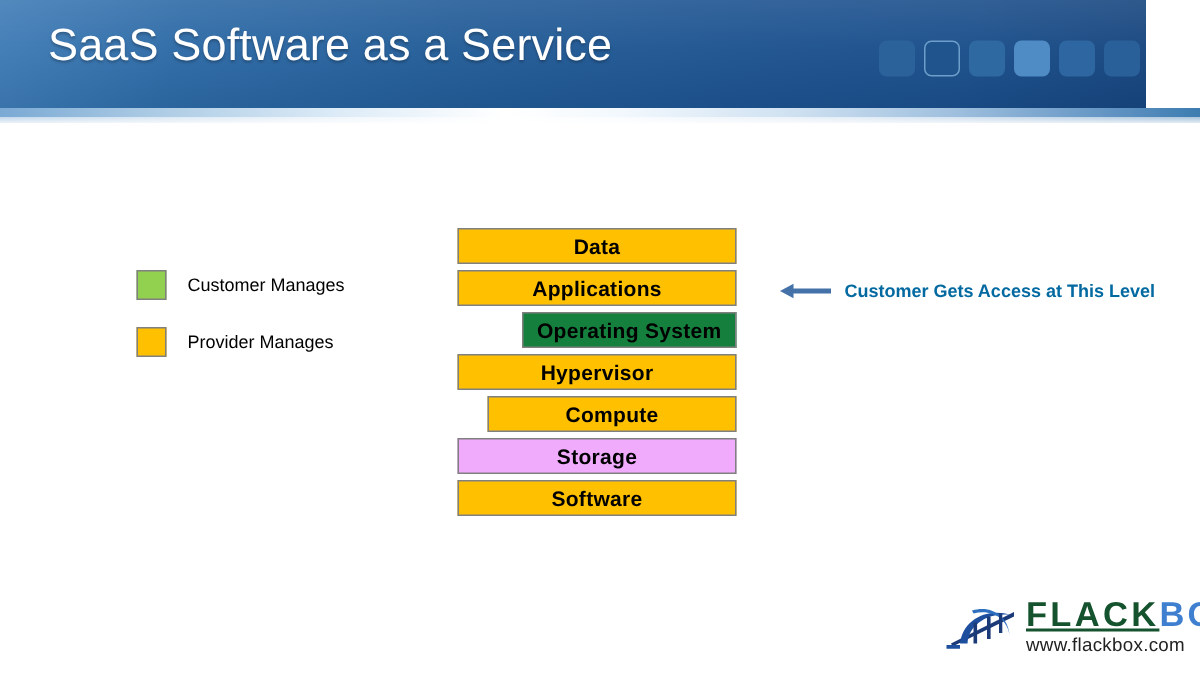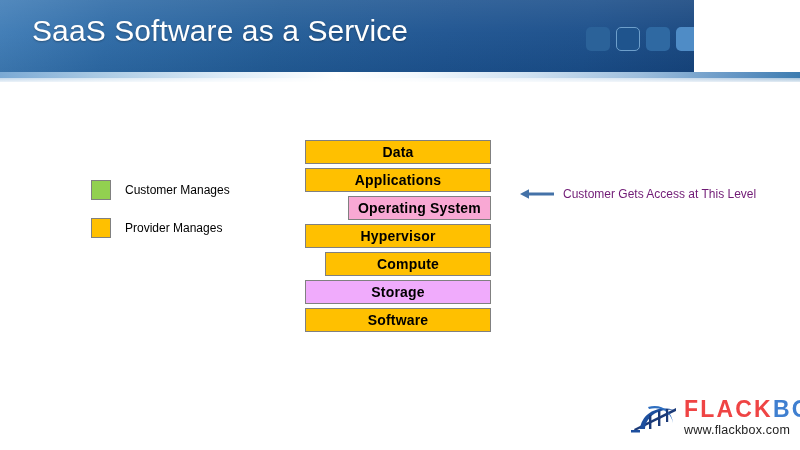--- a/index.html
+++ b/index.html
@@ -19,21 +19,21 @@
     position: absolute;
     inset: 0;
     background: #ffffff;
   }
 
   
   .header {
     position: absolute;
     left: 0;
     top: 0;
-    width: 694px;
+    width: 764px;
     height: 72px;
     background: linear-gradient(100deg,
         #3d7ab5 0%,
         #2f6ca8 14%,
         #215b96 38%,
         #1d5390 62%,
         #1b4e8a 82%,
         #174madd 100%);
     background: linear-gradient(100deg,
         #3f7cb6 0%,
@@ -130,21 +130,21 @@
     font-size: 12px;
     font-weight: normal;
     color: #000000;
     white-space: nowrap;
   }
 
   
   .stack {
     position: absolute;
     left: 305px;
-    top: 140px;
+    top: 152px;
     width: 186px;
   }
   .stack-box {
     height: 24px;
     box-sizing: border-box;
     border: 1px solid #808080;
     display: flex;
     align-items: center;
     justify-content: center;
     font-size: 14px;
@@ -165,22 +165,22 @@
   }
   .arrow-left {
     width: 34px;
     height: 12px;
     flex: 0 0 auto;
     display: block;
   }
   .annotation-text {
     margin-left: 9px;
     font-size: 12px;
-    font-weight: normal;
-    color: #701a75;
+    font-weight: bold;
+    color: #0369a1;
     white-space: nowrap;
   }
 
   
   .logo {
     position: absolute;
     left: 628px;
     top: 398px;
     display: flex;
     align-items: center;
@@ -194,21 +194,21 @@
   .logo-text {
     margin-left: 2px;
     line-height: 1;
   }
   .logo-word {
     font-size: 23px;
     font-weight: bold;
     letter-spacing: 2.2px;
     white-space: nowrap;
   }
-  .logo-flack { color: #ef4444; }
+  .logo-flack { color: #14532d; text-decoration: underline; }
   .logo-box   { color: #3f7fd0; }
   .logo-url {
     margin-top: 3px;
     font-size: 12.5px;
     color: #222222;
     letter-spacing: 0.2px;
     white-space: nowrap;
   }
 </style>
 </head>
@@ -239,21 +239,21 @@
     </div>
     <div class="legend-row">
       <div class="legend-swatch" style="background:#FFC000;"></div>
       <div class="legend-label">Provider Manages</div>
     </div>
   </div>
 
   <div class="stack">
     <div class="stack-box" style="background:#FFC000;">Data</div>
     <div class="stack-box" style="background:#FFC000;">Applications</div>
-    <div class="stack-box" style="background:#f9a8d4;margin-left:43px;">Operating System</div>
+    <div class="stack-box" style="background:#15803d;margin-left:43px;">Operating System</div>
     <div class="stack-box" style="background:#FFC000;">Hypervisor</div>
     <div class="stack-box" style="background:#FFC000;margin-left:20px;">Compute</div>
     <div class="stack-box" style="background:#f0abfc;">Storage</div>
     <div class="stack-box" style="background:#FFC000;">Software</div>
   </div>
 
   <div class="annotation">
     <svg class="arrow-left" viewBox="0 0 34 12">
       <path d="M0,6 L9,1.2 L9,4.4 L34,4.4 L34,7.6 L9,7.6 L9,10.8 Z" fill="#4472A8"></path>
     </svg>

